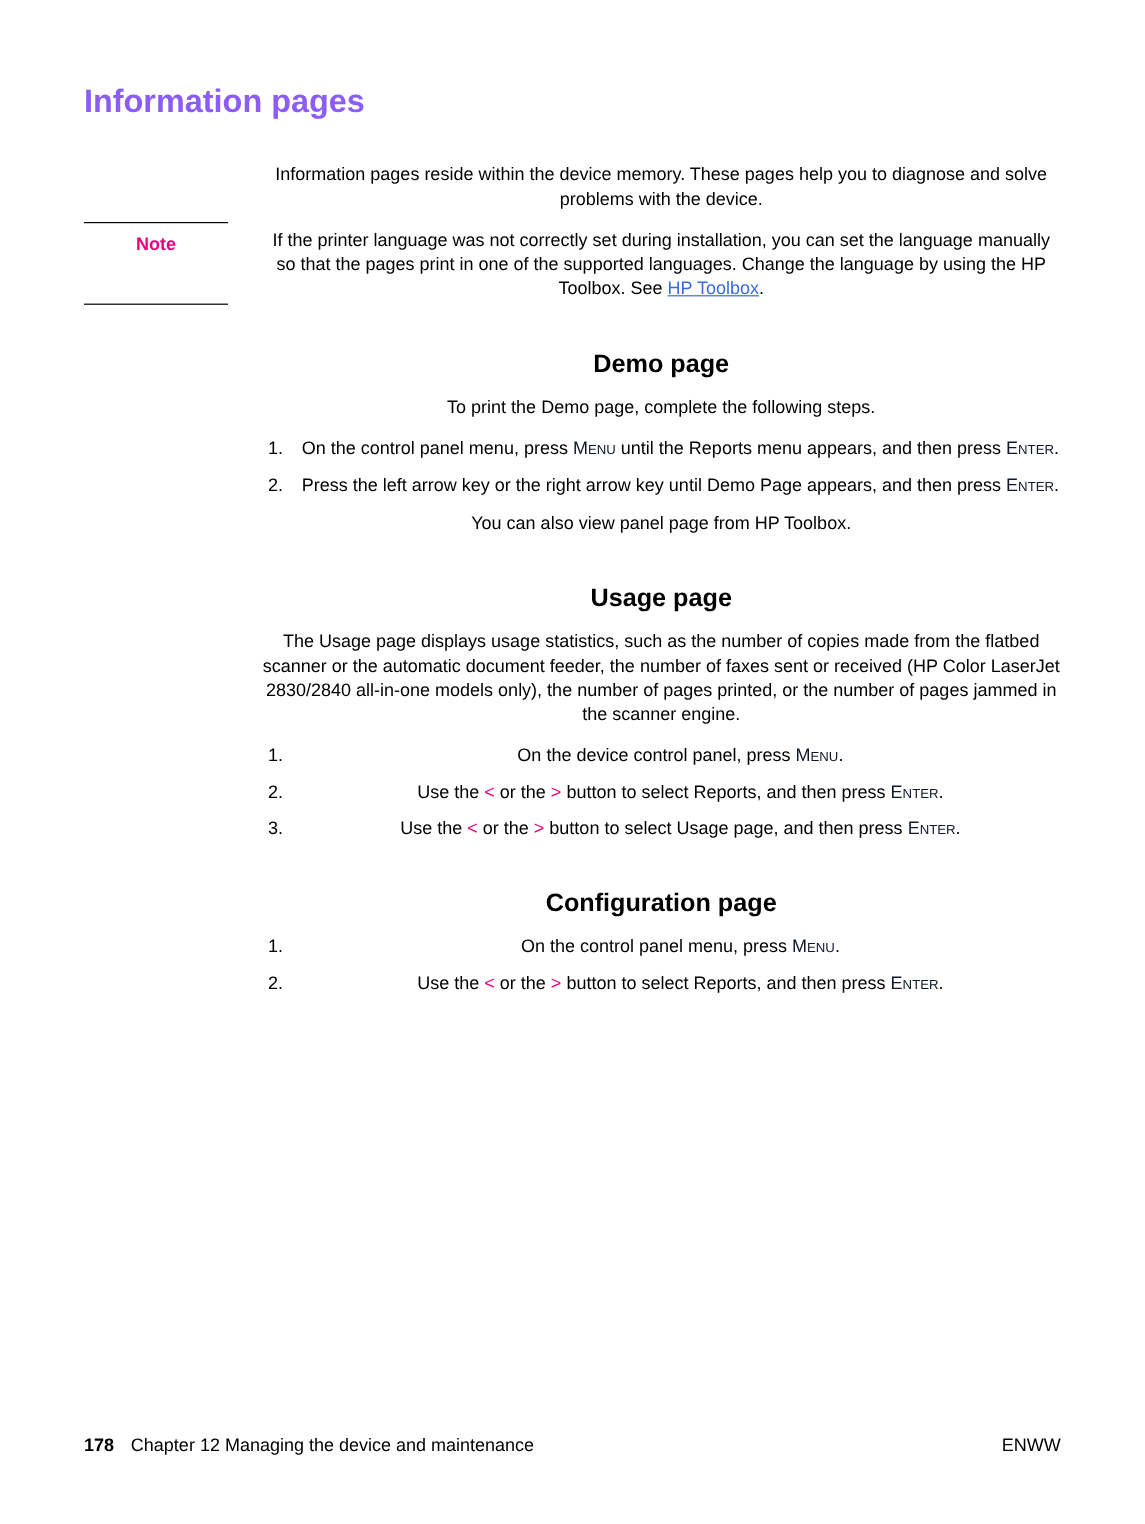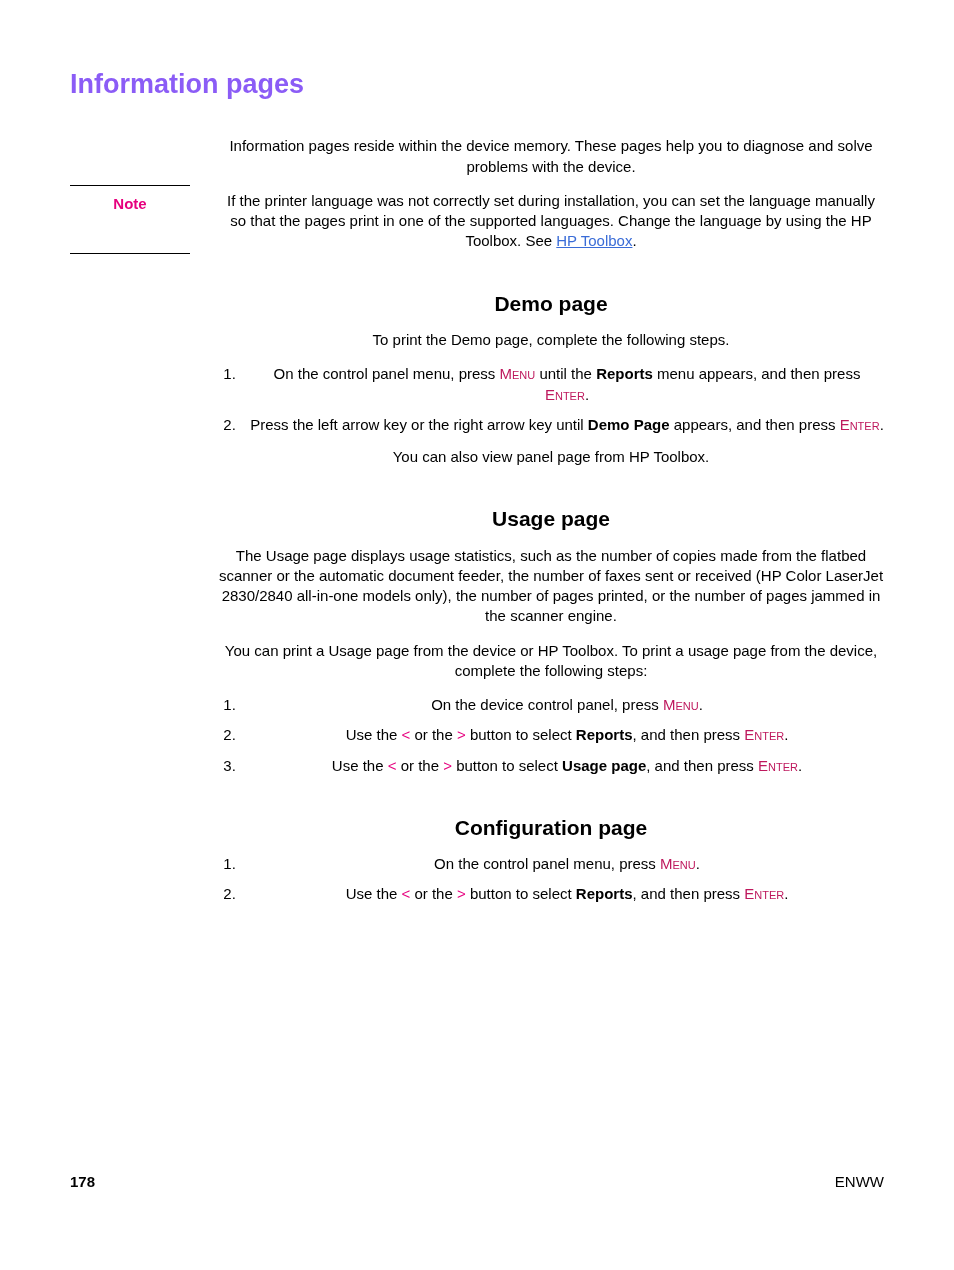--- a/index.html
+++ b/index.html
@@ -63,31 +63,31 @@
     list-style: decimal;
     margin-left: 0;
     padding-left: 22px;
     margin-bottom: 12px;
   }
   ol.steps li {
     padding-left: 10px;
     margin-bottom: 10px;
   }
   .kw {
-    color: #be185d;
+    color: #0f172a;
     font-variant: small-caps;
     font-size: 15px;
   }
   .sym { color: #e6007e; }
-  strong.b { font-weight: bold; }
+  strong.b { font-weight: normal; }
   .footer {
     position: absolute;
     left: 70px;
     right: 70px;
-    bottom: 78px;
+    bottom: 55px;
     font-size: 15px;
     display: flex;
     justify-content: space-between;
     align-items: baseline;
   }
   .footer .left { display: flex; gap: 14px; }
   .footer .pagenum { font-weight: bold; }
 </style>
 </head>
 <body>
@@ -116,21 +116,20 @@
         <span>On the control panel menu, press </span><span class="kw">Menu</span><span> until the </span><strong class="b">Reports</strong><span> menu appears, and then press </span><span class="kw">Enter</span><span>.</span>
       </li>
       <li>
         <span>Press the left arrow key or the right arrow key until </span><strong class="b">Demo Page</strong><span> appears, and then press </span><span class="kw">Enter</span><span>.</span>
       </li>
     </ol>
     <p class="para">You can also view panel page from HP Toolbox.</p>
 
     <h2 class="subhead">Usage page</h2>
     <p class="para">The Usage page displays usage statistics, such as the number of copies made from the flatbed scanner or the automatic document feeder, the number of faxes sent or received (HP Color LaserJet 2830/2840 all-in-one models only), the number of pages printed, or the number of pages jammed in the scanner engine.</p>
-    <p class="para">You can print a Usage page from the device or HP Toolbox. To print a usage page from the device, complete the following steps:</p>
     <ol class="steps">
       <li>
         <span>On the device control panel, press </span><span class="kw">Menu</span><span>.</span>
       </li>
       <li>
         <span>Use the </span><span class="sym">&lt;</span><span> or the </span><span class="sym">&gt;</span><span> button to select </span><strong class="b">Reports</strong><span>, and then press </span><span class="kw">Enter</span><span>.</span>
       </li>
       <li>
         <span>Use the </span><span class="sym">&lt;</span><span> or the </span><span class="sym">&gt;</span><span> button to select </span><strong class="b">Usage page</strong><span>, and then press </span><span class="kw">Enter</span><span>.</span>
       </li>
@@ -144,15 +143,16 @@
       <li>
         <span>Use the </span><span class="sym">&lt;</span><span> or the </span><span class="sym">&gt;</span><span> button to select </span><strong class="b">Reports</strong><span>, and then press </span><span class="kw">Enter</span><span>.</span>
       </li>
     </ol>
   </div>
 </div>
 
 <div class="footer">
   <div class="left">
     <span class="pagenum">178</span>
+    <span>Chapter 12  Managing the device and maintenance</span>
   </div>
   <span>ENWW</span>
 </div>
 
 </body></html>

